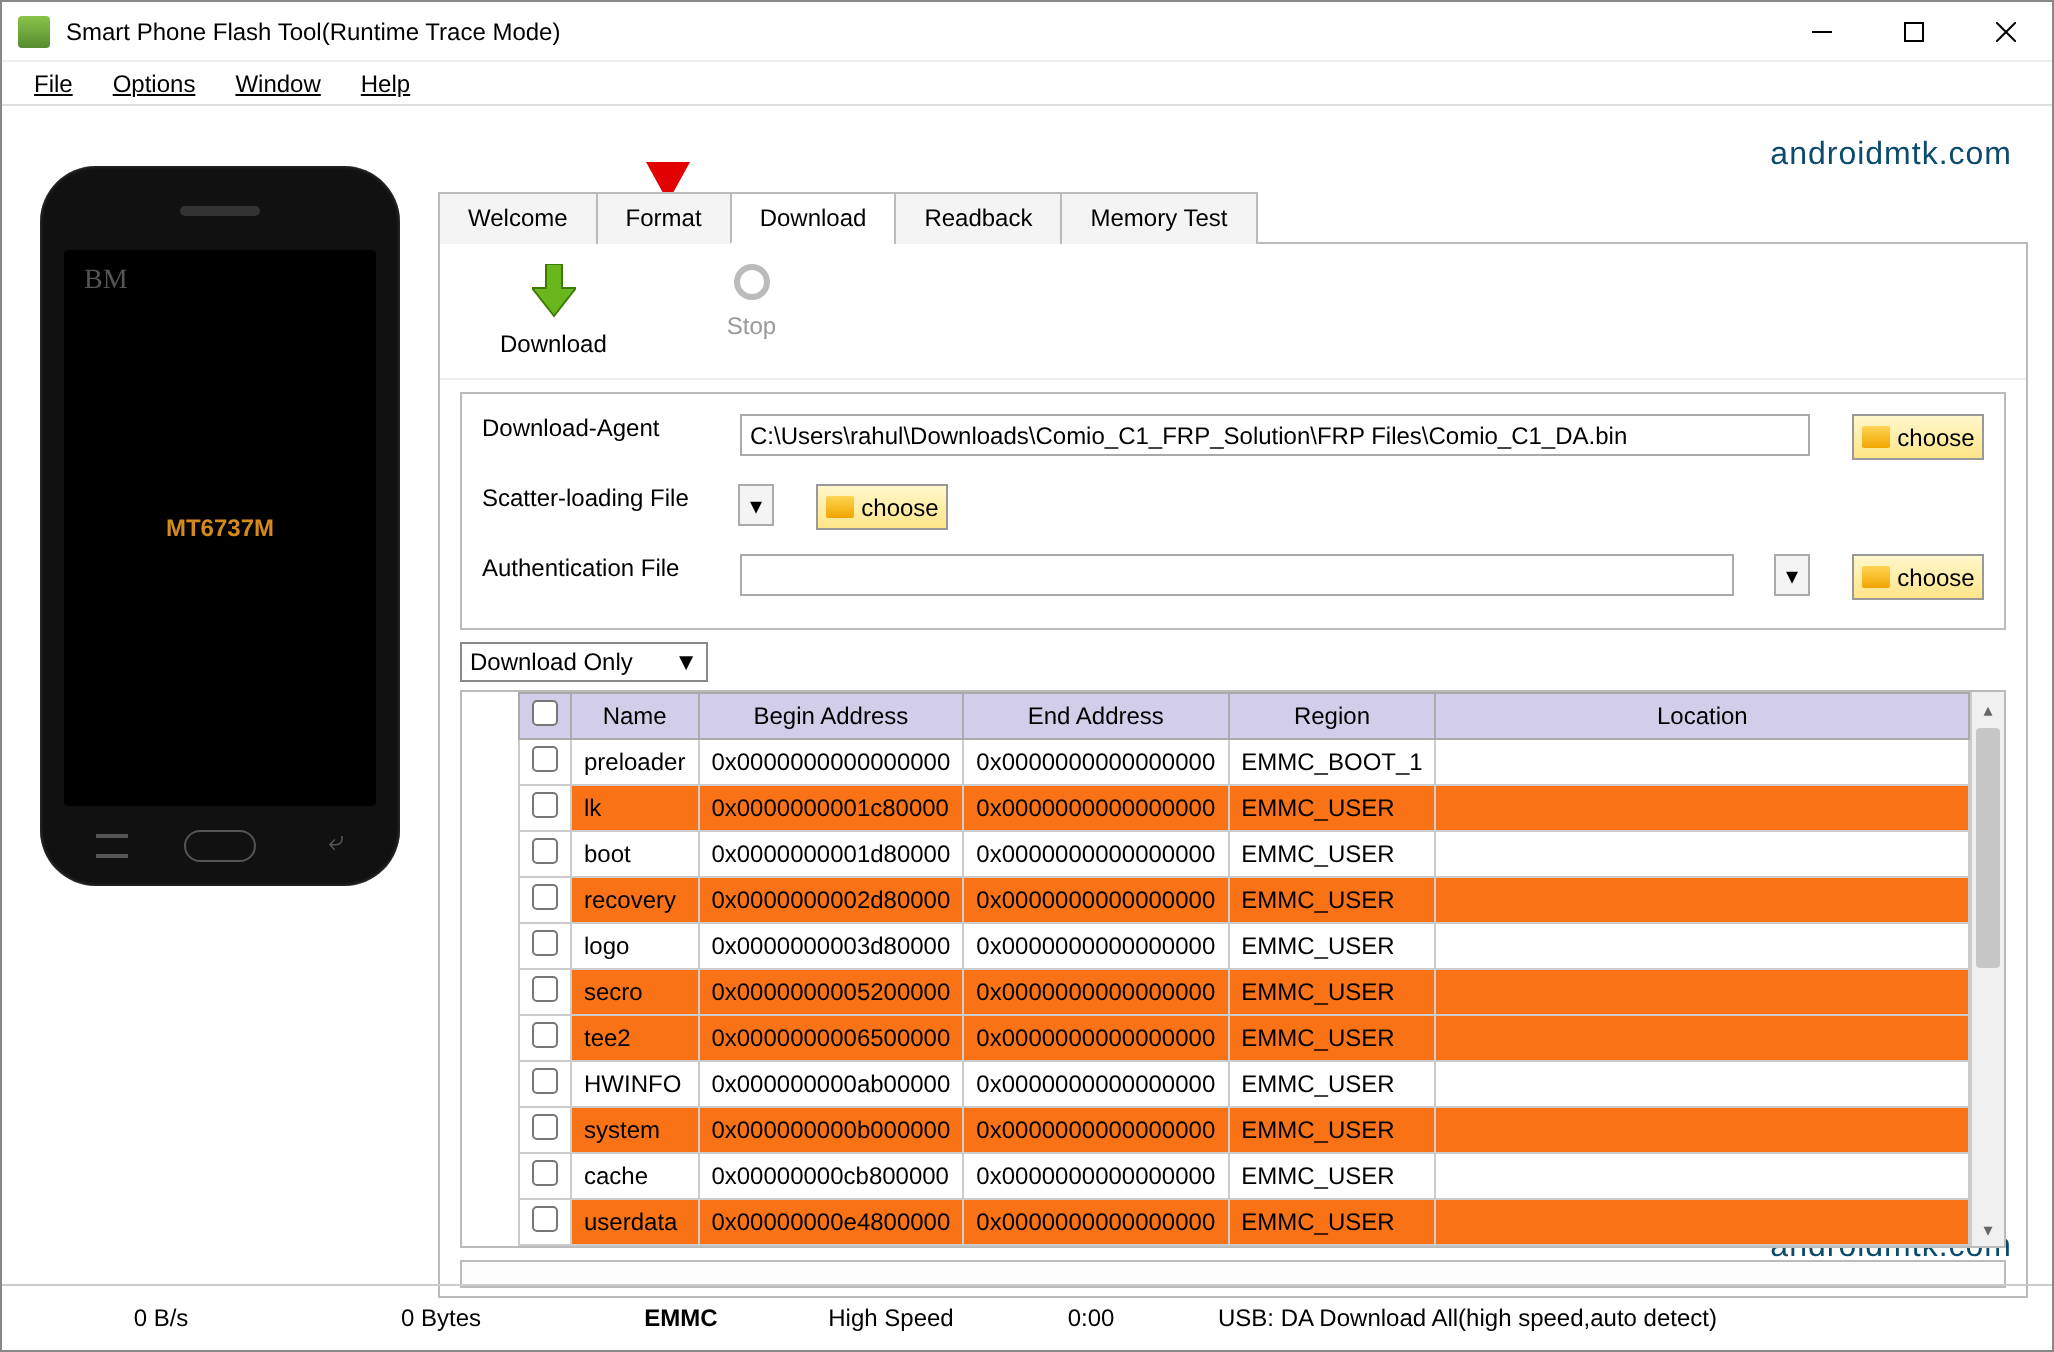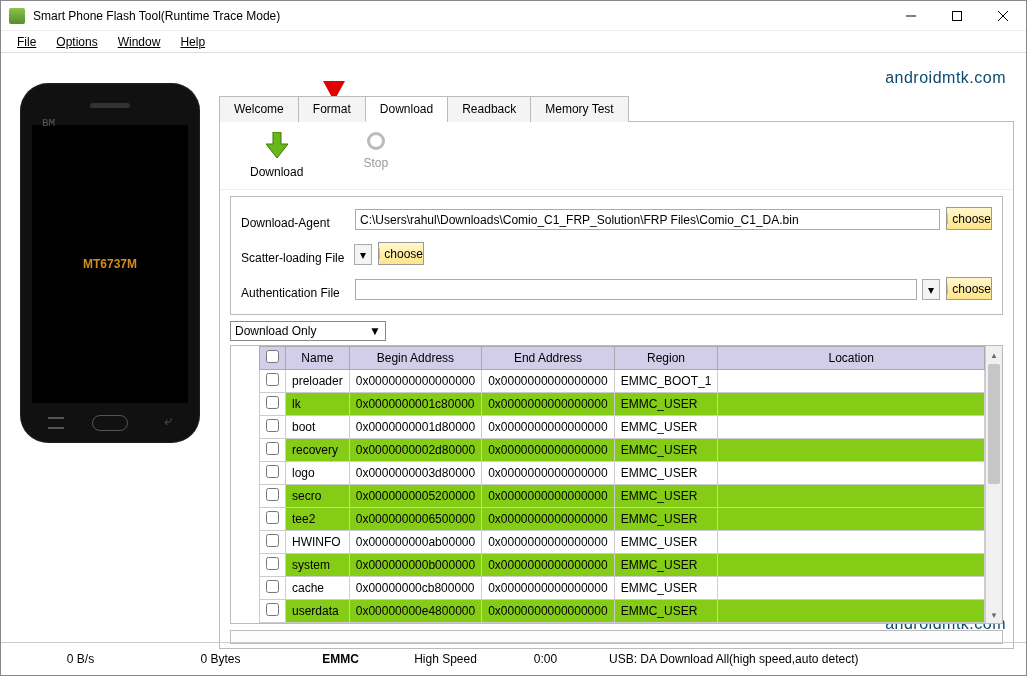--- a/index.html
+++ b/index.html
@@ -13,21 +13,21 @@
 .title-bar .close { color: #000; }
 
 
 .menu-bar { height: 22px; display: flex; align-items: center; padding: 0 6px; border-bottom: 1px solid #ddd; text-decoration: underline; }
 .menu-bar .menu-item { padding: 2px 10px; cursor: default; }
 
 
 .main { display: flex; height: calc(100% - 30px - 22px - 22px); }
 .sidebar { width: 218px; display: flex; align-items: flex-start; justify-content: center; padding-top: 30px; }
 .phone-frame { width: 180px; height: 360px; background: #111; border-radius: 28px; padding: 42px 12px 40px 12px; position: relative; box-shadow: inset 0 0 2px #444; }
-.phone-frame .bm { position: absolute; top: 34px; left: 22px; color: #555; font-size: 11px; font-family: Liberation Mono, monospace; }
+.phone-frame .bm { position: absolute; top: 50px; left: 22px; color: #555; font-size: 14px; font-family: Liberation Serif, serif; }
 .phone-frame .earpiece { position: absolute; top: 20px; left: 50%; transform: translateX(-50%); width: 40px; height: 5px; background: #333; border-radius: 3px; }
 .phone-screen { background: #000; width: 100%; height: 100%; display: flex; align-items: center; justify-content: center; color: #d58b1b; font-size: 22px; font-weight: bold; font-family: Arial, sans-serif; border-radius: 2px; }
 .phone-frame .home-btn { position: absolute; bottom: 12px; left: 50%; transform: translateX(-50%); width: 36px; height: 16px; border: 1px solid #555; border-radius: 8px; }
 .phone-frame .nav-btn-l { position: absolute; bottom: 14px; left: 28px; width: 16px; height: 12px; border-top: 2px solid #555; border-bottom: 2px solid #555; }
 .phone-frame .nav-btn-r { position: absolute; bottom: 14px; right: 28px; color: #555; font-size: 14px; }
 
 
 .right-panel { flex: 1; padding: 10px 12px 6px 0; position: relative; }
 .tabs { display: flex; border-bottom: 1px solid #bbb; position: relative; margin-top: 32px; }
 .tab { padding: 5px 14px; border: 1px solid #bbb; border-bottom: none; margin-right: -1px; background: #f4f4f4; cursor: default; position: relative; top: 1px; }
@@ -40,39 +40,39 @@
 .tab-body { border: 1px solid #bbb; border-top: none; padding: 4px 0; }
 
 .toolbar { display: flex; gap: 60px; padding: 6px 30px 10px 30px; border-bottom: 1px solid #eee; margin-bottom: 6px; }
 .tool-btn { display: flex; flex-direction: column; align-items: center; gap: 2px; }
 .tool-btn .dl-icon svg { width: 22px; height: 28px; }
 .tool-btn .stop-icon { width: 18px; height: 18px; border: 3px solid #bbb; border-radius: 50%; margin-bottom: 4px; }
 .tool-btn span { color: #000; }
 .tool-btn.disabled span { color: #999; }
 
 .config-panel { border: 1px solid #bbb; margin: 0 10px 6px 10px; padding: 10px 10px 6px 10px; }
-.config-row { display: flex; align-items: flex-end; margin-bottom: 12px; gap: 6px; }
+.config-row { display: flex; align-items: flex-start; margin-bottom: 12px; gap: 21px; }
 .config-row:last-child { margin-bottom: 8px; }
 .config-row label { width: 108px; }
 .config-row input[type=text] { flex: 1; border: 1px solid #aaa; height: 21px; padding: 2px 4px; background: #fff; }
 .config-row .dd-btn { width: 18px; height: 21px; border: 1px solid #aaa; margin-left: -1px; display: flex; align-items: center; justify-content: center; background: #f4f4f4; }
-.choose-btn { width: 46px; height: 23px; border: 1px solid #999; background: linear-gradient(#fff7cc,#ffe588); display: flex; align-items: center; justify-content: center; gap: 4px; cursor: default; }
+.choose-btn { width: 66px; height: 23px; border: 1px solid #999; background: linear-gradient(#fff7cc,#ffe588); display: flex; align-items: center; justify-content: center; gap: 4px; cursor: default; }
 .choose-btn .folder-icon { width: 14px; height: 11px; background: linear-gradient(#ffd454,#f0a500); border-radius: 1px; position: relative; }
 
 .mode-dd { display: flex; margin: 0 10px 4px 10px; }
-.mode-dd .dd-look { display: flex; align-items: center; border: 1px solid #888; width: 156px; height: 20px; padding: 0 4px; justify-content: space-between; }
+.mode-dd .dd-look { display: flex; align-items: center; border: 1px solid #888; width: 124px; height: 20px; padding: 0 4px; justify-content: space-between; }
 
 .table-wrap { margin: 0 10px 6px 10px; border: 1px solid #bbb; position: relative; display: flex; padding-left: 28px; }
 .table-scroll { flex: 1; overflow: hidden; }
 .table { width: 100%; border-collapse: collapse; }
 .table th { background: #d2cde8; border: 1px solid #aaa; padding: 3px 6px; font-weight: normal; text-align: center; height: 22px; }
 .table td { border: 1px solid #ccc; padding: 3px 6px; height: 22px; white-space: nowrap; }
 .table td.chk { width: 22px; text-align: center; }
 .table th.chk { width: 22px; }
-.table tr.green td { background: #84cc16; color: #000; }
+.table tr.green td { background: #f97316; color: #000; }
 .table tr.green td.chk { background: #fff; }
 .scrollbar { width: 17px; background: #f0f0f0; border-left: 1px solid #ccc; position: relative; }
 .scroll-thumb { position: absolute; left: 2px; right: 2px; top: 18px; height: 120px; background: #c6c6c6; border-radius: 2px; }
 .scroll-arrow { position: absolute; left: 0; right: 0; height: 17px; display: flex; align-items: center; justify-content: center; color: #666; font-size: 9px; }
 .scroll-arrow.up { top: 0; }
 .scroll-arrow.down { bottom: 0; }
 
 .progress-bar { height: 14px; border: 1px solid #bbb; margin: 4px 10px 0 10px; background: #fdfdfd; }
 
 

